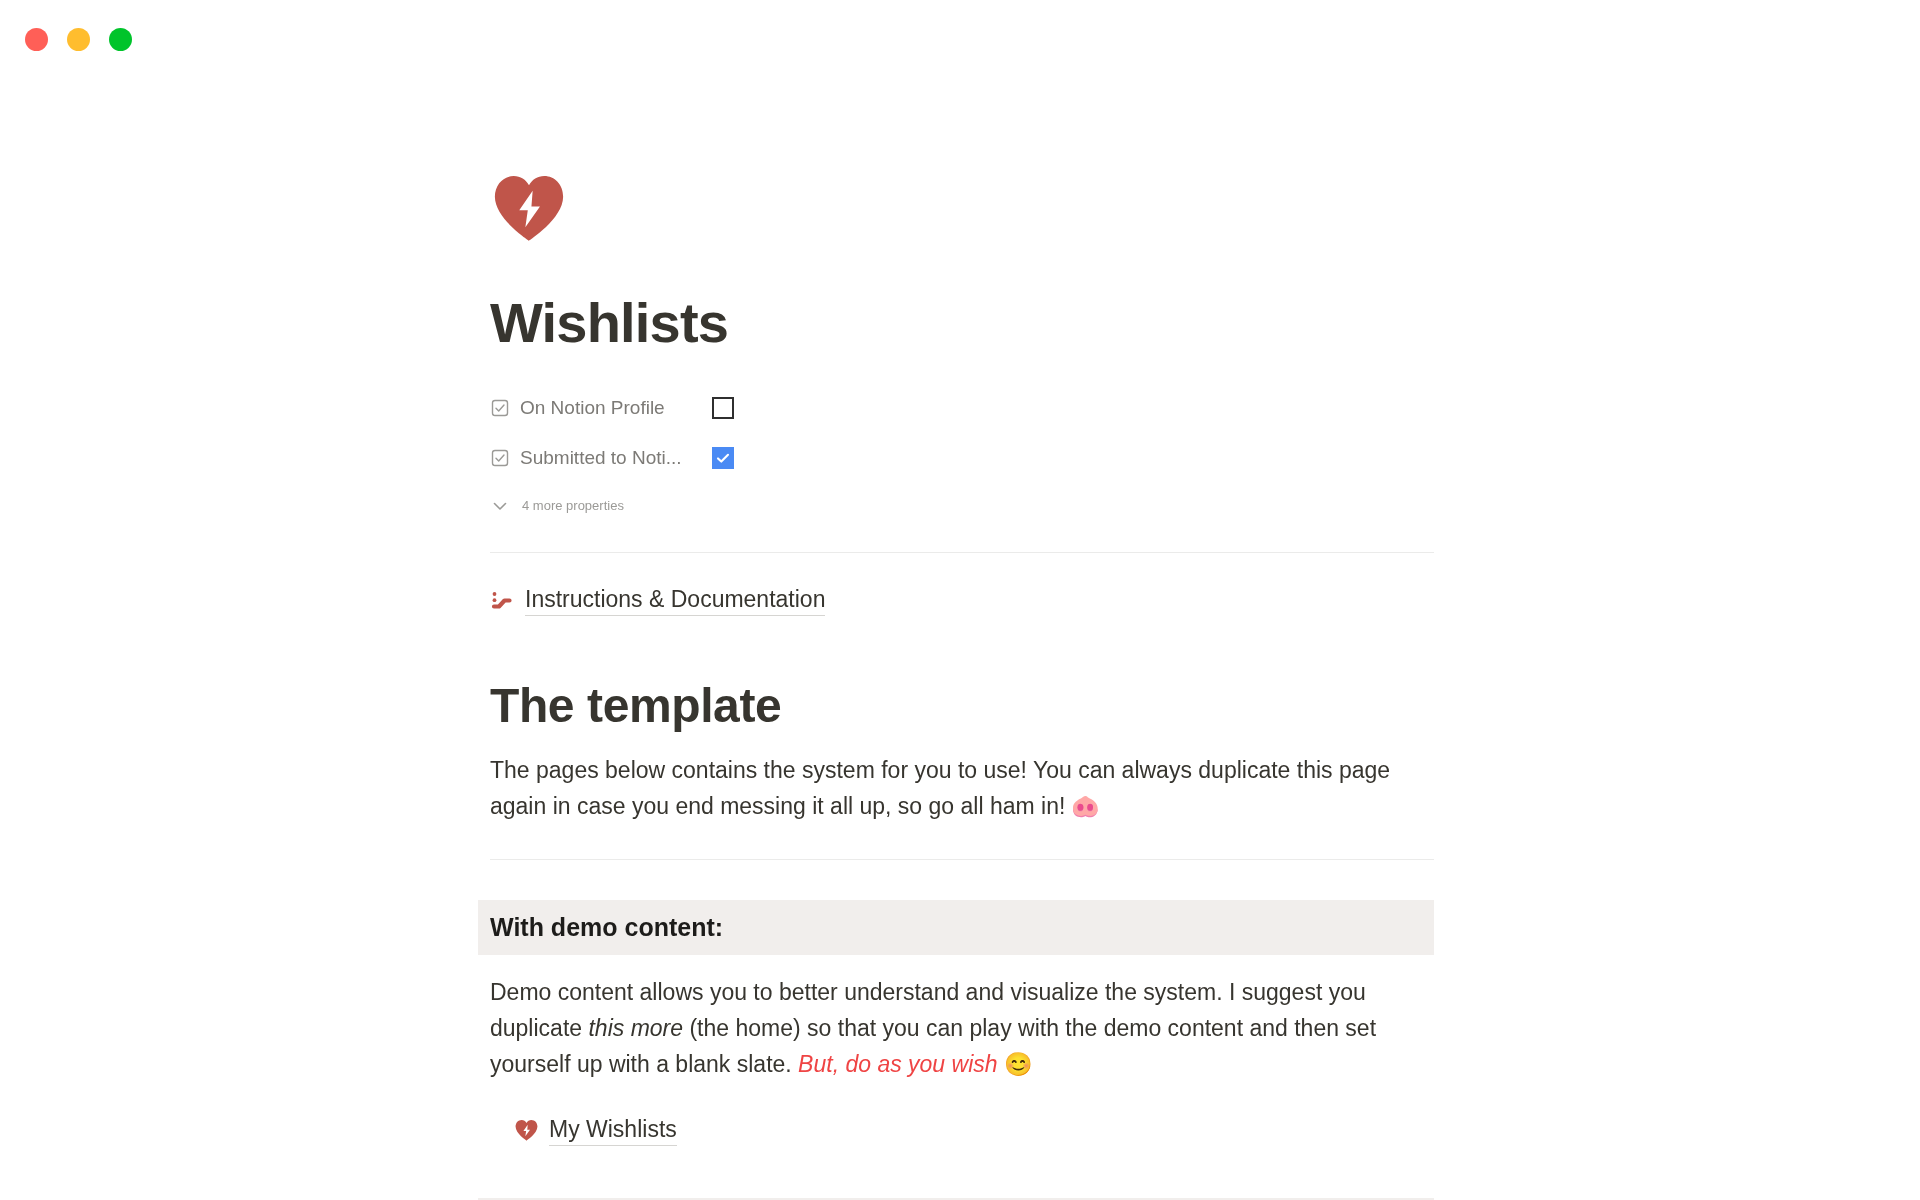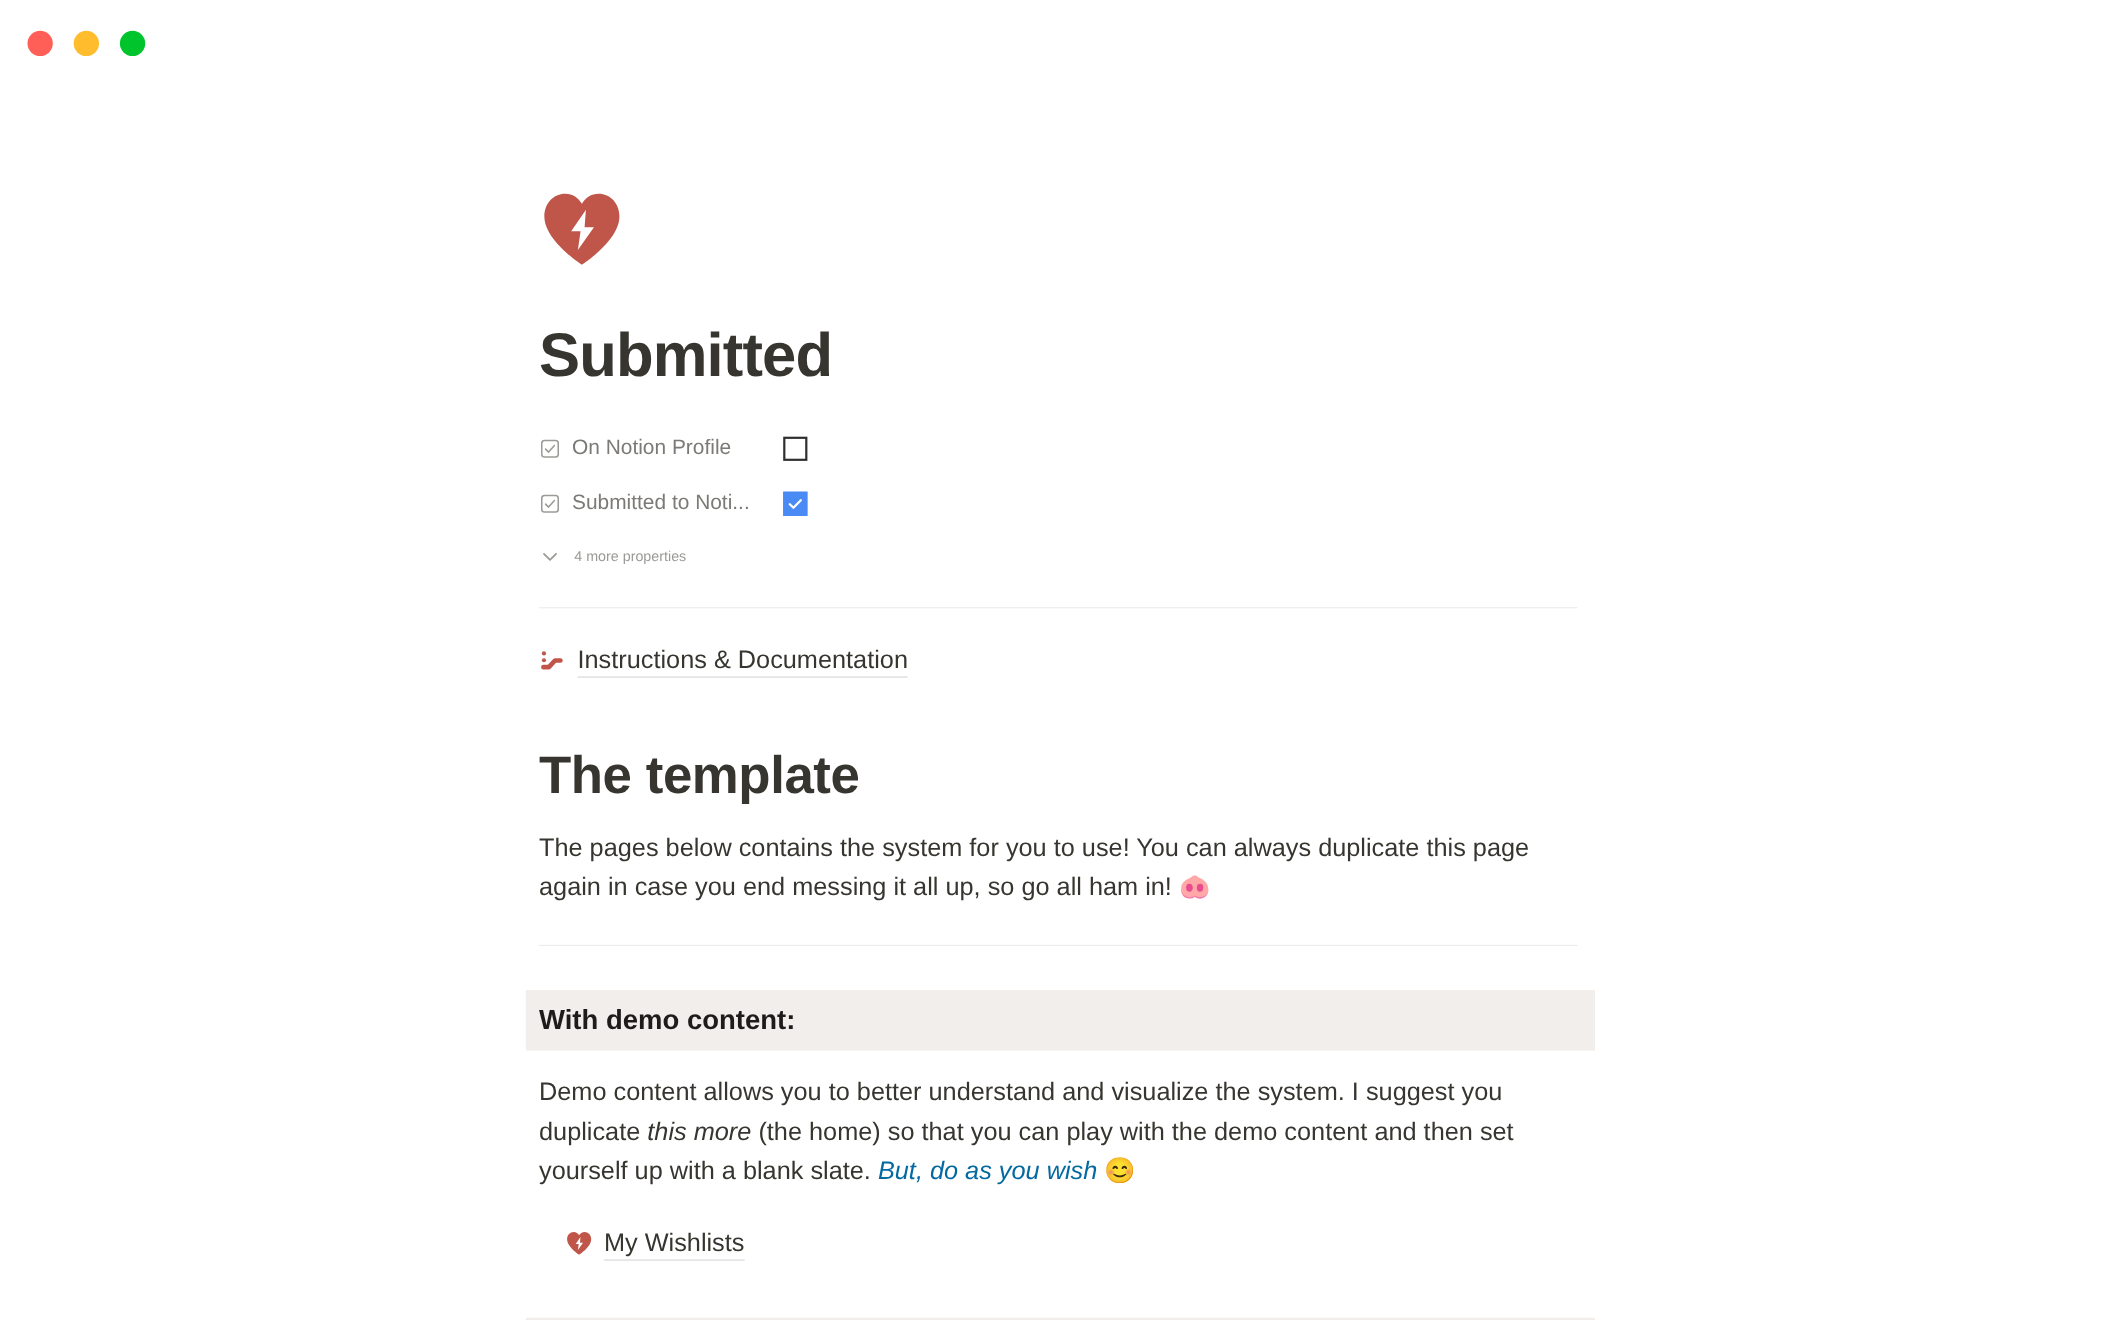--- a/index.html
+++ b/index.html
@@ -179,29 +179,29 @@
 
   
   .para {
     margin-top: 20px;
     font-size: 23px;
     line-height: 1.56;
     color: #37352f;
   }
   .para .it-gray {
     font-style: italic;
-    color: #0369a1;
+    color: #ef4444;
   }
   .para .it { font-style: italic; }
   .emoji { font-style: normal; }
 
   
   .band {
     background: #f1eeec;
-    padding: 13px 16px 13px 12px;
+    padding: 13px 0 13px 12px;
     margin-left: -12px;
     width: 944px;
     box-sizing: content-box;
     font-size: 25px;
     font-weight: 700;
     color: #1d1c1a;
   }
   .band.b1 { margin-top: 40px; }
   .band.b2 { margin-top: 52px; }
 
@@ -221,21 +221,21 @@
 <div class="page">
   <div class="content-col">
 
     <div class="page-icon">
       <svg viewBox="0 0 64 64" xmlns="http://www.w3.org/2000/svg">
         <path d="M32 58 C32 58 4 40 4 22 C4 12 11 5 19.5 5 C25 5 29.5 8 32 12.5 C34.5 8 39 5 44.5 5 C53 5 60 12 60 22 C60 40 32 58 32 58 Z" fill="#c0554a"></path>
         <path d="M35 17 L24 33 L31 33 L29 47 L41 30 L34 30 Z" fill="#ffffff"></path>
       </svg>
     </div>
 
-    <div class="page-title">Submitted</div>
+    <div class="page-title">Wishlists</div>
 
     <div class="properties">
 
       <div class="prop-row">
         <div class="prop-label">
           <span class="prop-ico">
             <svg viewBox="0 0 20 20" xmlns="http://www.w3.org/2000/svg">
               <rect x="2.5" y="2.5" width="15" height="15" rx="2.5" fill="none" stroke="#9b9a97" stroke-width="1.4"></rect>
               <path d="M6 10.3 L8.7 13 L14 7" fill="none" stroke="#9b9a97" stroke-width="1.4" stroke-linecap="round" stroke-linejoin="round"></path>
             </svg>

